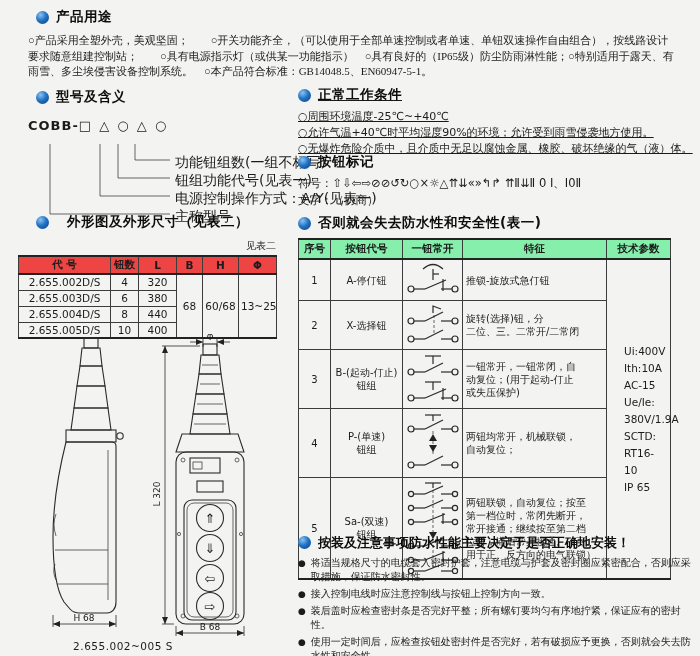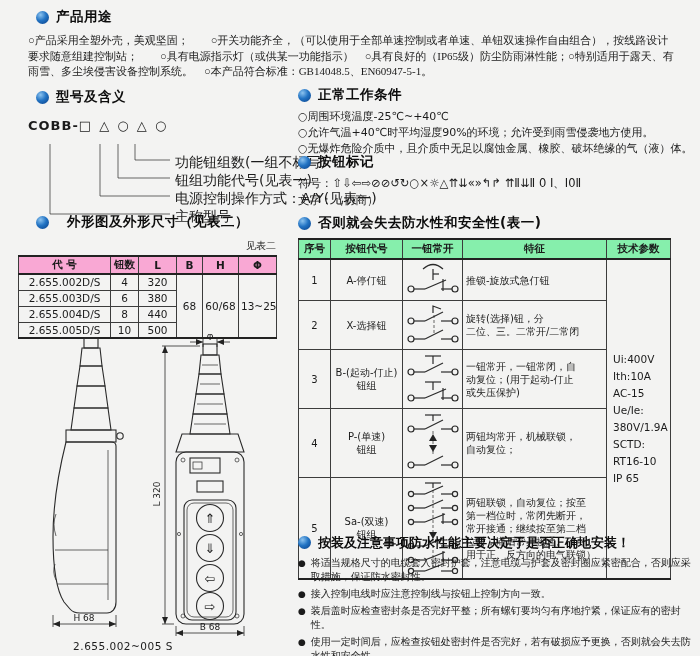--- a/index.html
+++ b/index.html
@@ -24,29 +24,29 @@
   .model-code { position:absolute; left:0; top:8px; font-size:13px; font-weight:bold; letter-spacing:1px; }
   .model-code .sym { font-weight:normal; letter-spacing:2px; }
   .model-label { position:absolute; left:147px; font-size:14px; white-space:nowrap; }
   .model-lines { position:absolute; left:0; top:0; }
 
   
   .note-r { text-align:right; font-size:10px; width:258px; margin-top:8px; }
   .dim-table { border-collapse:collapse; table-layout:fixed; width:258px; margin-top:2px;
     border-top:2px solid #222; border-bottom:2px solid #222; font-size:10.5px; }
   .dim-table th, .dim-table td { border:1px solid #3c3c3c; text-align:center; padding:1px 2px; height:16px; }
-  .dim-table th { background:#f9a8d4; font-weight:bold; border-bottom:2px solid #222; }
+  .dim-table th { background:#ef4444; font-weight:bold; border-bottom:2px solid #222; }
 
   
   .fn-table { border-collapse:collapse; table-layout:fixed; width:372px; margin-top:6px;
     border-top:2px solid #222; border-bottom:2px solid #222; font-size:10px; }
   .fn-table th, .fn-table td { border:1px solid #3c3c3c; text-align:center; vertical-align:middle; padding:2px 3px; }
   .fn-table th { background:#86efac; font-weight:bold; font-size:10.5px; height:20px; border-bottom:2px solid #222; }
   .fn-table td.feature { text-align:left; line-height:13px; }
-  .fn-table td.tech { text-align:left; vertical-align:middle; font-size:10.5px; line-height:17px; padding-left:6px; }
+  .fn-table td.tech { text-align:left; vertical-align:middle; font-size:10.5px; line-height:17px; padding-left:17px; }
   .fn-table td.code { line-height:13px; }
 
   
   .cond-item { font-size:11px; line-height:16px; }
   .mark-line { font-size:11.5px; line-height:17px; }
   .install-title { display:flex; align-items:flex-start; gap:7px; font-weight:bold; font-size:13px; color:#0d0d0d; }
   .install-item { display:flex; gap:5px; font-size:10px; line-height:14px; margin-top:3px; }
   .install-item .dot { flex:0 0 auto; font-size:9px; line-height:14px; }
 
   .caption { font-size:10.5px; letter-spacing:.5px; }
@@ -130,21 +130,21 @@
         <td>380</td>
       </tr>
       <tr>
         <td>2.655.004D/S</td>
         <td>8</td>
         <td>440</td>
       </tr>
       <tr>
         <td>2.655.005D/S</td>
         <td>10</td>
-        <td>500</td>
+        <td>400</td>
       </tr>
     </tbody>
   </table>
 </div>
 
 <div class="abs" style="left:20px; top:334px; width:265px; height:304px;">
   <svg width="265" height="304" viewBox="0 0 265 304">
     <defs>
       <marker id="ahE" markerWidth="9" markerHeight="8" refX="7" refY="3" orient="auto" markerUnits="userSpaceOnUse">
         <path d="M0,0 L7,3 L0,6 Z" fill="#222"></path>
@@ -224,21 +224,21 @@
 
       <line class="dim" x1="156" y1="292" x2="156" y2="302"></line>
       <line class="dim" x1="224" y1="292" x2="224" y2="302"></line>
       <line class="dim" x1="156" y1="299" x2="224" y2="299" marker-start="url(#ahS)" marker-end="url(#ahE)"></line>
       <text x="190" y="296" font-size="9" text-anchor="middle">B 68</text>
     </g>
   </svg>
 </div>
 <div class="abs caption" style="left:48px; top:640px; width:150px; text-align:center;">2.655.002~005 S</div>
 
-<div class="abs" style="left:298px; top:86px; width:398px;">
+<div class="abs" style="left:298px; top:86px; width:398px;text-decoration:underline;">
   <div class="sec-title">
     <span class="sphere"></span>
     <span>正常工作条件</span>
   </div>
   <div style="margin-top:5px;">
     <div class="cond-item">○周围环境温度-25℃~+40℃</div>
     <div class="cond-item">○允许气温+40℃时平均湿度90%的环境；允许受到雨雪侵袭地方使用。</div>
     <div class="cond-item">○无爆炸危险介质中，且介质中无足以腐蚀金属、橡胶、破坏绝缘的气（液）体。</div>
   </div>
 </div>

